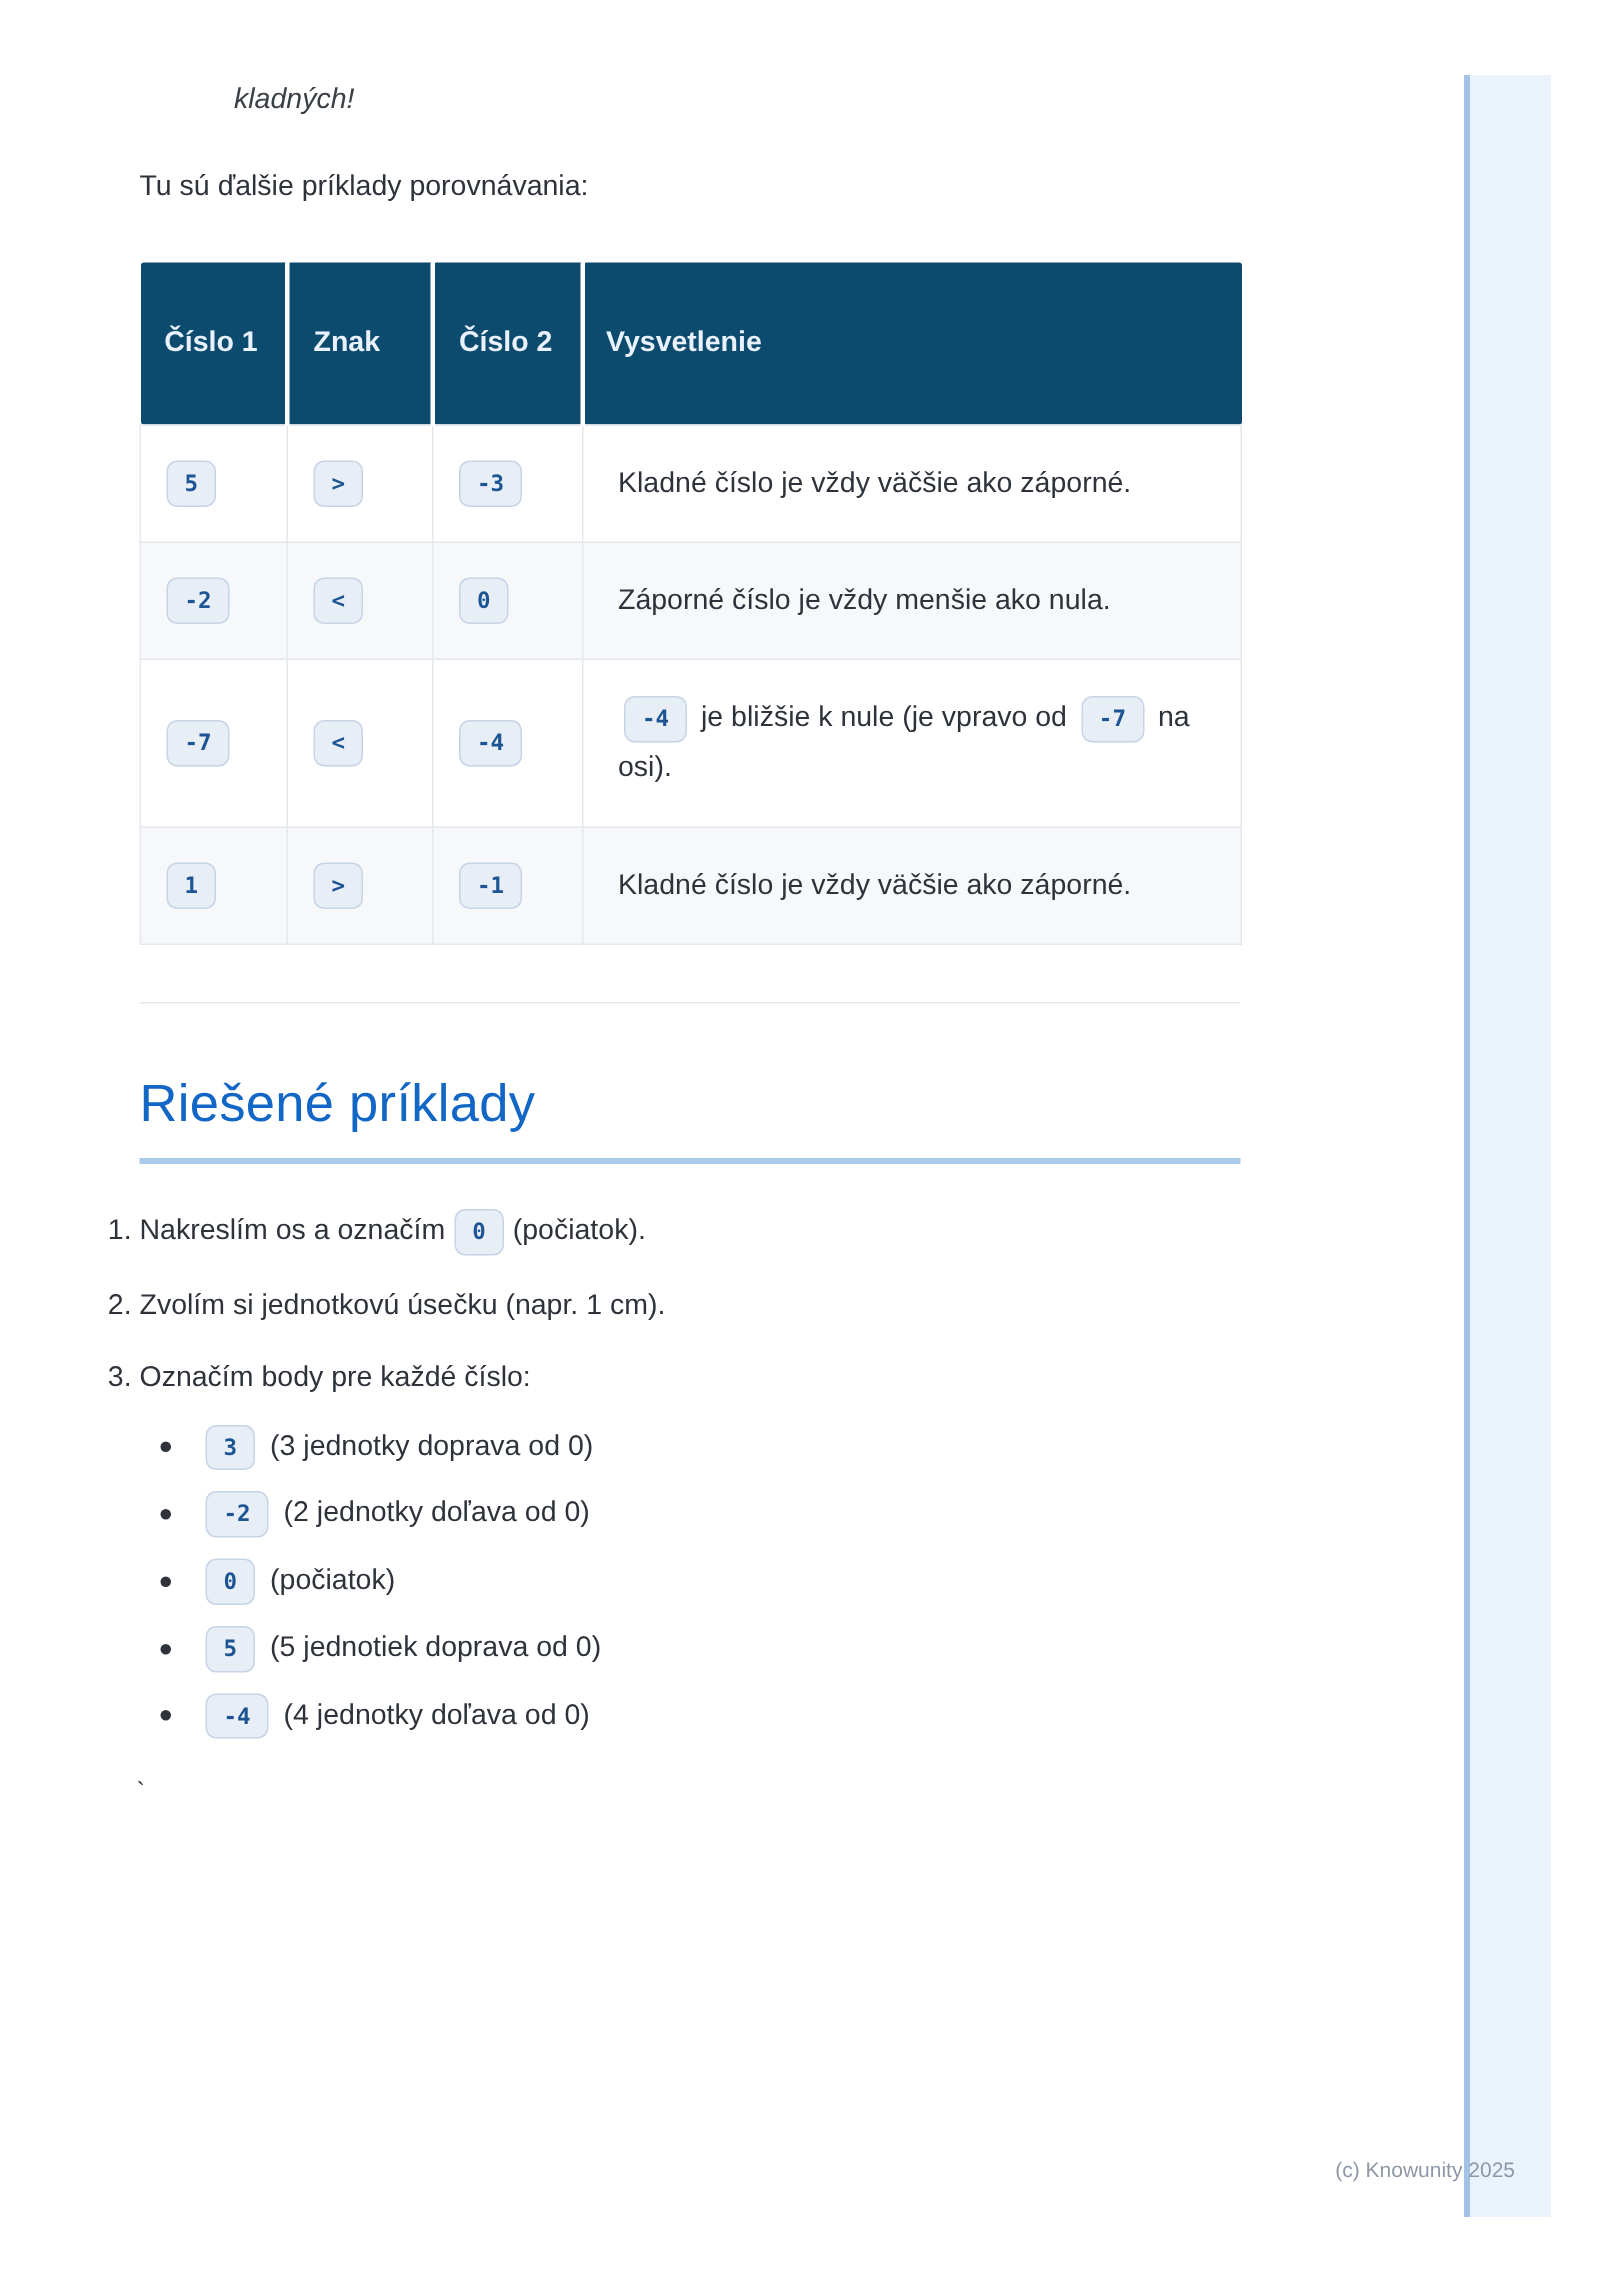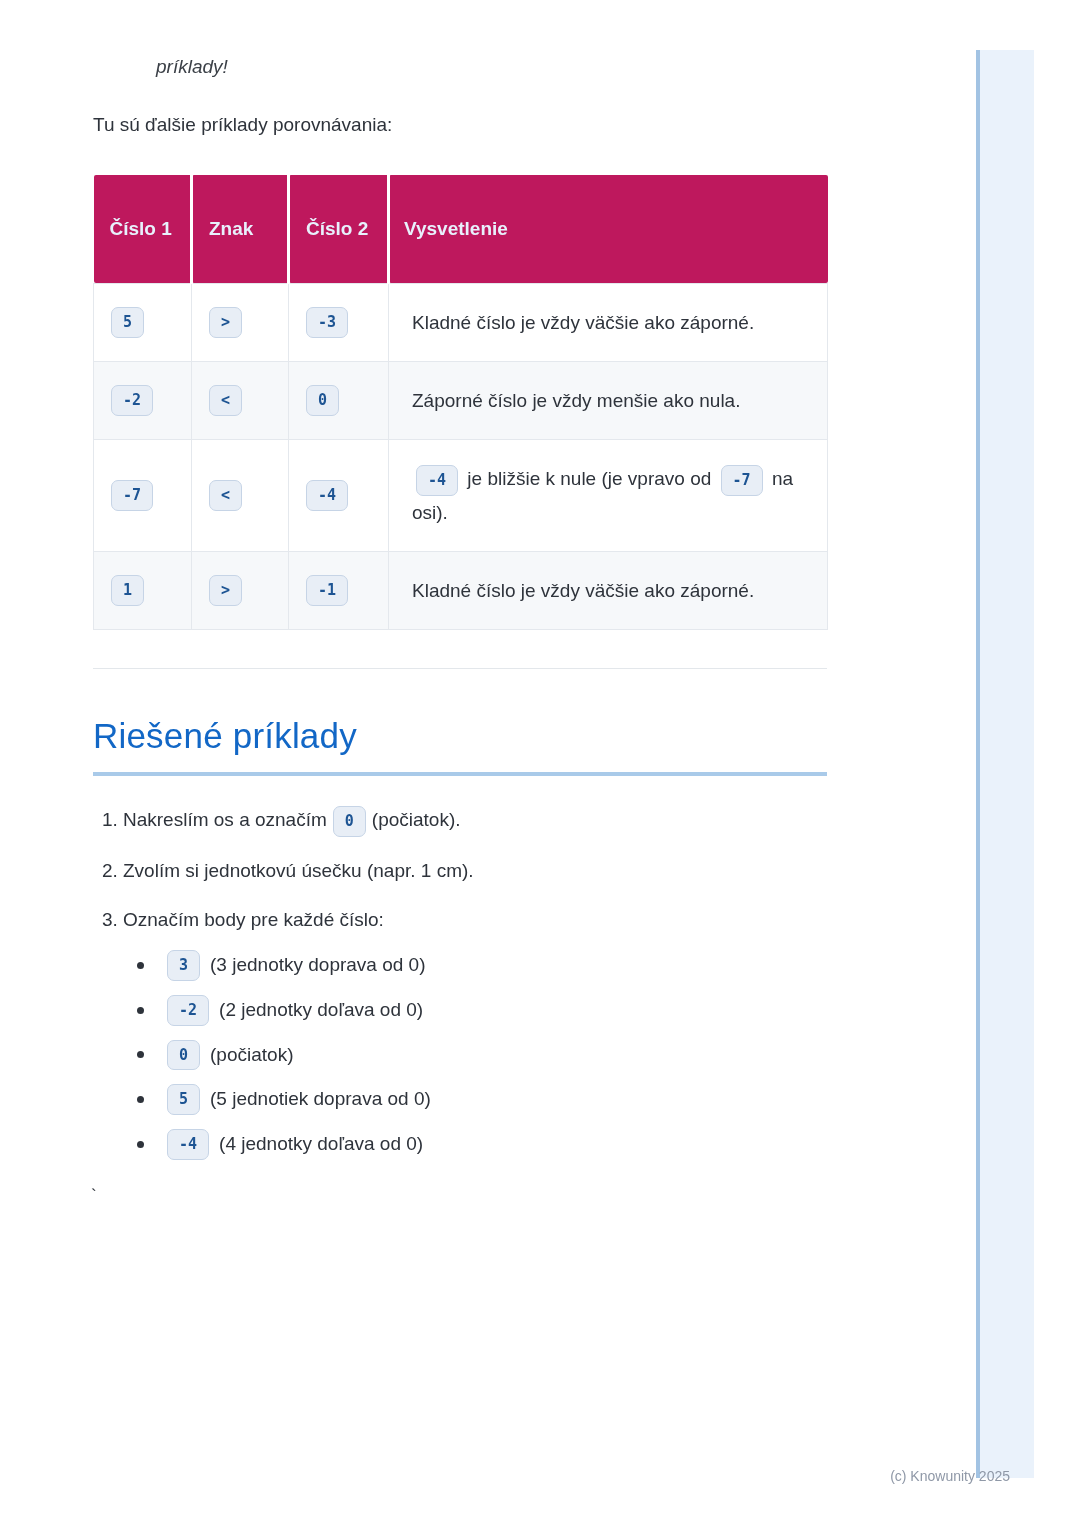--- a/index.html
+++ b/index.html
@@ -42,21 +42,21 @@
     margin-top: 39px;
     width: 734px;
     border-collapse: collapse;
     table-layout: fixed;
   }
   col.c1 { width: 98px; }
   col.c2 { width: 97px; }
   col.c3 { width: 100px; }
   col.c4 { width: 439px; }
   thead th {
-    background: #be185d;
+    background: #0c4a6e;
     color: #e8f1fc;
     font-size: 19px;
     font-weight: bold;
     text-align: left;
     vertical-align: middle;
     padding: 20px 16px;
     height: 108px;
     border-right: 3px solid #ffffff;
     border-radius: 2px;
   }
@@ -119,21 +119,20 @@
     border-radius: 6px;
     padding: 3px 9px;
     margin-left: 8px;
     line-height: 1.5;
     -webkit-box-decoration-break: clone;
     box-decoration-break: clone;
   }
   
   ol.steps {
     margin-top: 30px;
-    margin-left: 30px;
     font-size: 19px;
     color: #2e333b;
   }
   ol.steps > li { margin-bottom: 20px; line-height: 1.5; }
   ol.steps .chip { margin: 0 6px; }
   ul.points {
     list-style: none;
     margin: 16px 0 0 14px;
   }
   ul.points > li {
@@ -157,31 +156,30 @@
     font-size: 17px;
     color: #2e333b;
   }
   .footer-copy {
     position: absolute;
     top: 1438px;
     right: 70px;
     font-size: 14px;
     color: #8f98a7;
     z-index: 2;
-    margin-top: 30px;
   }
 </style>
 </head>
 <body>
 
 <div class="page-edge-strip"></div>
 
 <div class="content">
 
-  <p class="intro-italic">príklady!</p>
+  <p class="intro-italic">kladných!</p>
 
   <p class="intro-lead">Tu sú ďalšie príklady porovnávania:</p>
 
   <table class="cmp">
     <colgroup>
         <col class="c1">
         <col class="c2">
         <col class="c3">
         <col class="c4">
       </colgroup>

